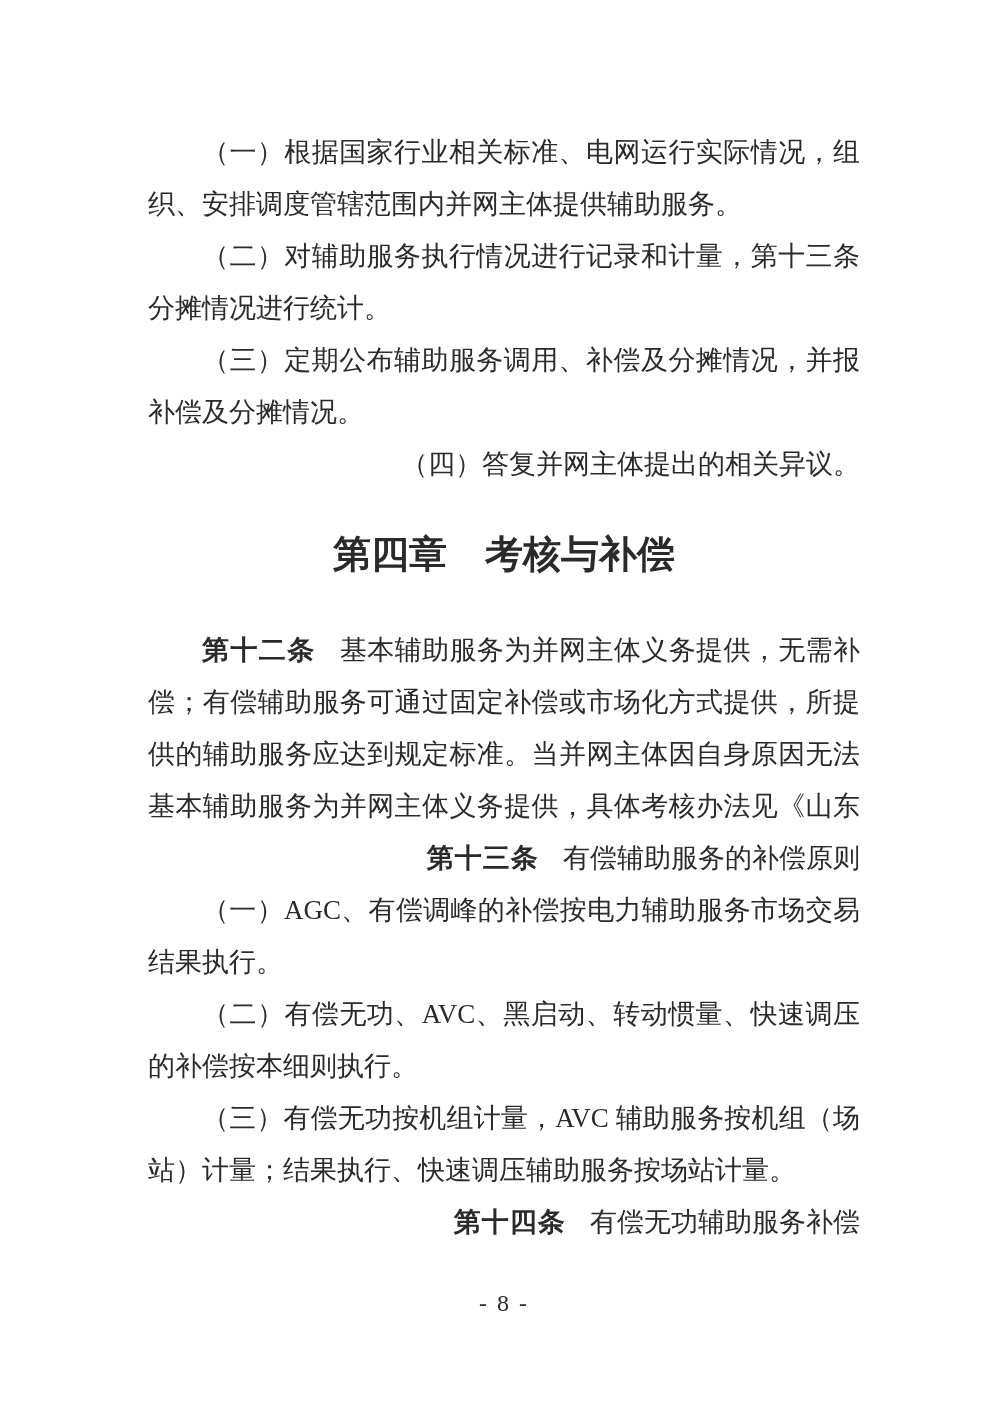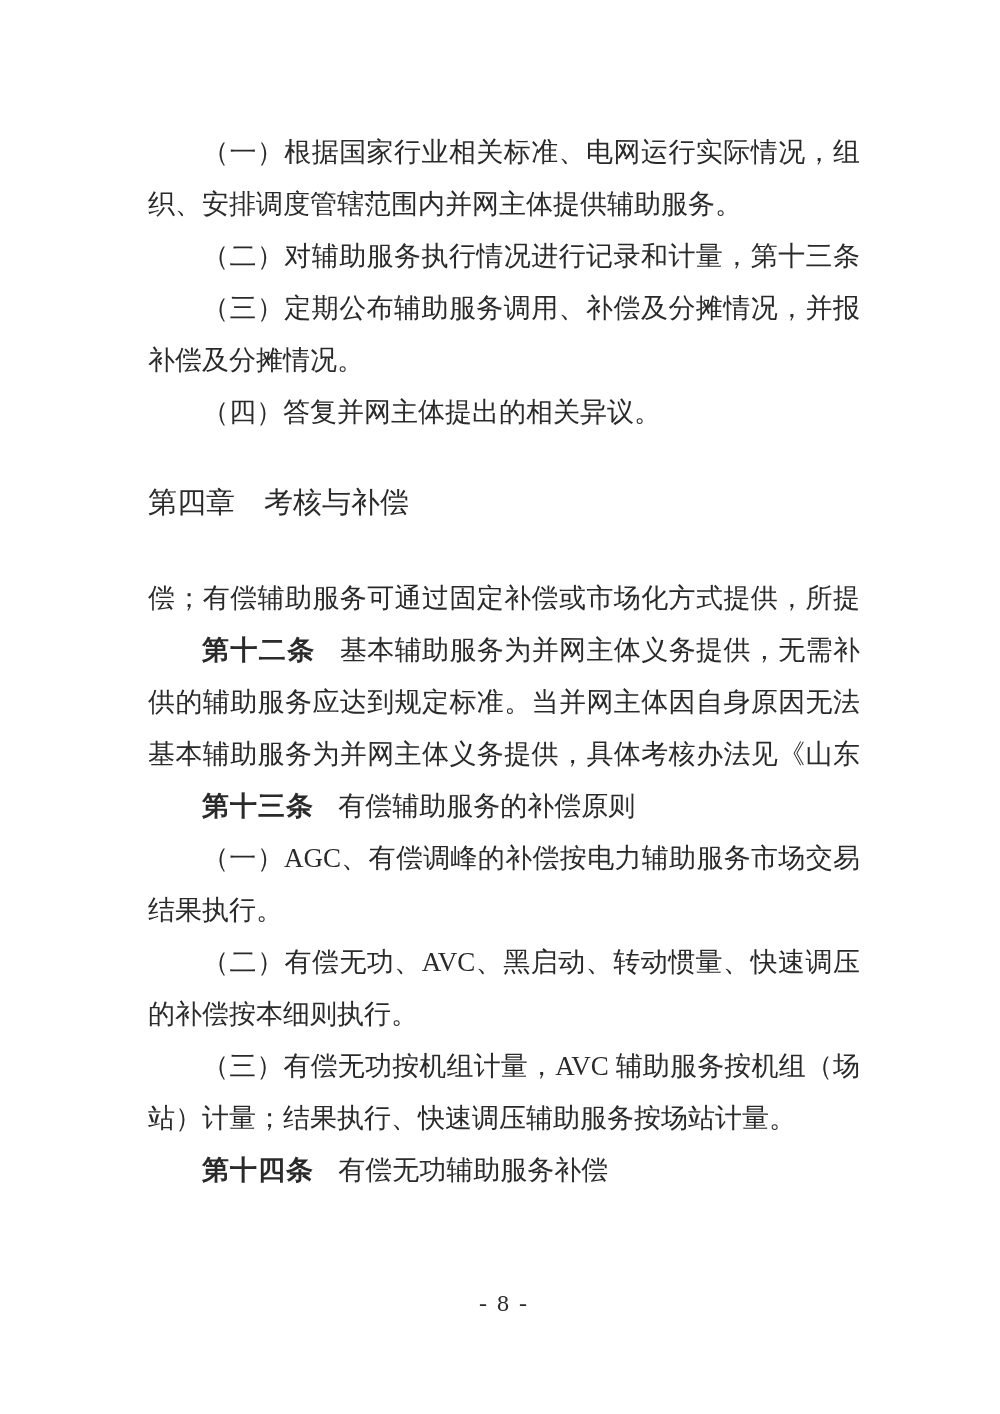--- a/index.html
+++ b/index.html
@@ -29,32 +29,33 @@
     text-align: left;
   }
   
   .jfull {
     text-align: justify;
     text-align-last: justify;
   }
   
   .ind {
     text-indent: 2em;
+    text-align: right;
   }
   .art-label {
     font-family: "Liberation Sans", "DejaVu Sans", sans-serif;
     font-weight: bold;
     margin-right: 0.9em;
     letter-spacing: 1px;
   }
   .chapter {
     font-family: "Liberation Sans", "DejaVu Sans", sans-serif;
-    font-weight: normal;
-    font-size: 29px;
-    text-align: left;
+    font-weight: bold;
+    font-size: 38px;
+    text-align: center;
     line-height: 52px;
     height: 52px;
     margin: 38px 0 44px 0;
   }
   .footer {
     position: absolute;
     left: 148px;
     width: 712px;
     top: 1288px;
     text-align: center;
@@ -67,30 +68,31 @@
 </head>
 <body>
 
 <div class="doc-page">
   <div class="body-text">
 
     <div class="line jfull ind">（一）根据国家行业相关标准、电网运行实际情况，组</div>
     <div class="line">织、安排调度管辖范围内并网主体提供辅助服务。</div>
 
     <div class="line jfull ind">（二）对辅助服务执行情况进行记录和计量，第十三条</div>
+    <div class="line">分摊情况进行统计。</div>
 
     <div class="line jfull ind">（三）定期公布辅助服务调用、补偿及分摊情况，并报</div>
     <div class="line">补偿及分摊情况。</div>
 
     <div class="line ind">（四）答复并网主体提出的相关异议。</div>
 
     <div class="chapter">第四章　考核与补偿</div>
 
+    <div class="line jfull ind"><b class="art-label">第十二条</b><span>基本辅助服务为并网主体义务提供，无需补</span></div>
     <div class="line jfull">偿；有偿辅助服务可通过固定补偿或市场化方式提供，所提</div>
-    <div class="line jfull ind"><b class="art-label">第十二条</b><span>基本辅助服务为并网主体义务提供，无需补</span></div>
     <div class="line jfull">供的辅助服务应达到规定标准。当并网主体因自身原因无法</div>
     <div class="line jfull">基本辅助服务为并网主体义务提供，具体考核办法见《山东</div>
 
     <div class="line ind"><b class="art-label">第十三条</b><span>有偿辅助服务的补偿原则</span></div>
 
     <div class="line jfull ind">（一）AGC、有偿调峰的补偿按电力辅助服务市场交易</div>
     <div class="line">结果执行。</div>
 
     <div class="line jfull ind">（二）有偿无功、AVC、黑启动、转动惯量、快速调压</div>
     <div class="line">的补偿按本细则执行。</div>

